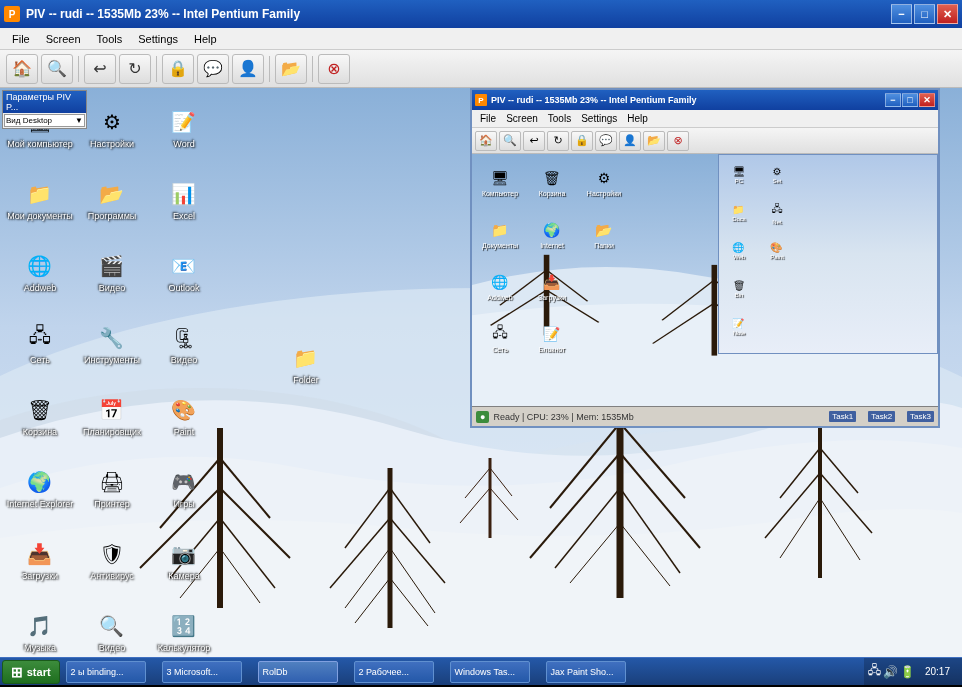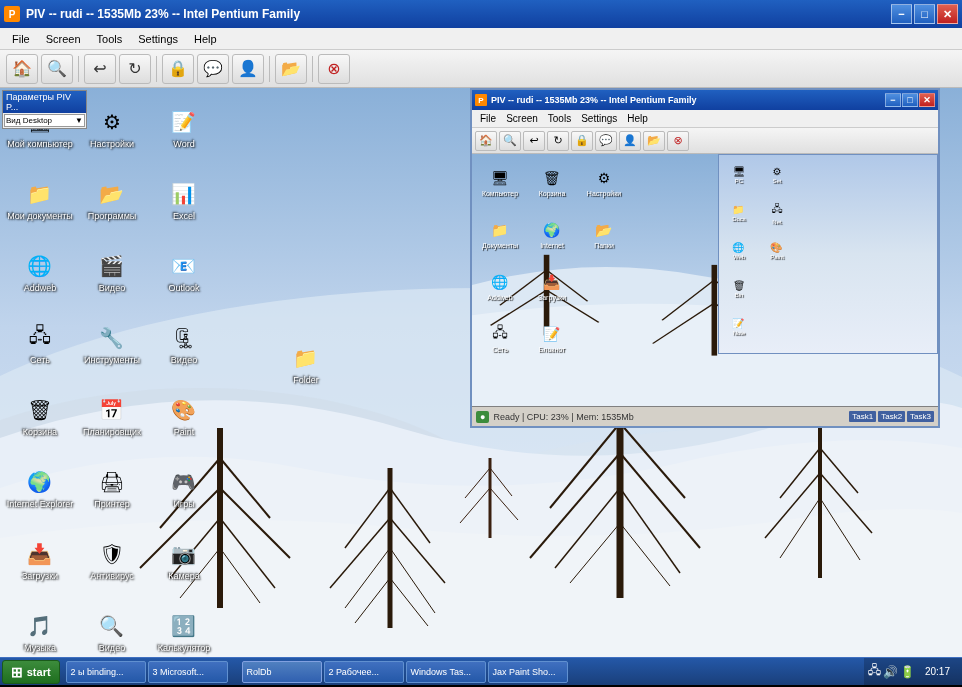--- a/index.html
+++ b/index.html
@@ -258,31 +258,31 @@
     .start-btn {
       height: 24px;
       background: linear-gradient(to bottom, #3c8c3c, #1e6e1e);
       border: 1px solid #1a5a1a;
       border-radius: 3px;
       color: white; font-weight: bold; font-size: 11px;
       display: flex; align-items: center; padding: 0 8px;
       margin: 0 2px; gap: 4px; cursor: pointer;
     }
     .start-btn-icon { font-size: 14px; }
-    .taskbar-items { flex: 1; display: flex; align-items: center; gap: 2px; padding: 0 4px; overflow: hidden; }
+    .taskbar-items { flex: 1; display: flex; align-items: center; gap: 16px; padding: 0 4px; overflow: hidden; }
     .taskbar-item {
       height: 22px; min-width: 80px; max-width: 120px;
       background: linear-gradient(to bottom, #4070c0, #2458a8);
       border: 1px solid #6090d0;
       border-radius: 2px;
       color: white; font-size: 9px;
       display: flex; align-items: center; padding: 0 4px;
       cursor: pointer; overflow: hidden;
     }
-    .taskbar-item.active { background: linear-gradient(to bottom,#5080c0,#3060b0); border-color:#80a0e0;margin-left:12px; }
+    .taskbar-item.active { background: linear-gradient(to bottom,#5080c0,#3060b0); border-color:#80a0e0; }
     .taskbar-clock {
       color: white; font-size: 10px;
       padding: 0 8px;
       white-space: nowrap;
     }
     .taskbar-tray {
       display: flex; align-items: center; gap: 2px;
       background: rgba(0,0,0,0.2);
       padding: 0 4px; height: 100%;
     }
@@ -702,21 +702,21 @@
                 </div>
               </div>
             </div>
           </div>
         </div>
       </div>
 
       <div class="nw-statusbar">
         <span style="background:#3c8c3c;color:white;padding:1px 4px;font-size:9px;border-radius:2px;margin-right:4px;">●</span>
         <span style="font-size:9px;text-align:right;">Ready | CPU: 23% | Mem: 1535Mb</span>
-        <div style="flex:1;display:flex;justify-content:flex-end;gap:2px;">
+        <div style="flex:1;display:flex;justify-content:flex-end;gap:12px;">
           <span style="background:#4060a0;color:white;font-size:8px;padding:1px 3px;border-radius:1px;">Task1</span>
           <span style="background:#4060a0;color:white;font-size:8px;padding:1px 3px;border-radius:1px;">Task2</span>
           <span style="background:#4060a0;color:white;font-size:8px;padding:1px 3px;border-radius:1px;">Task3</span>
         </div>
       </div>
     </div>
 
     <div class="taskbar">
       <div class="start-btn">
         <span class="start-btn-icon">⊞</span>

